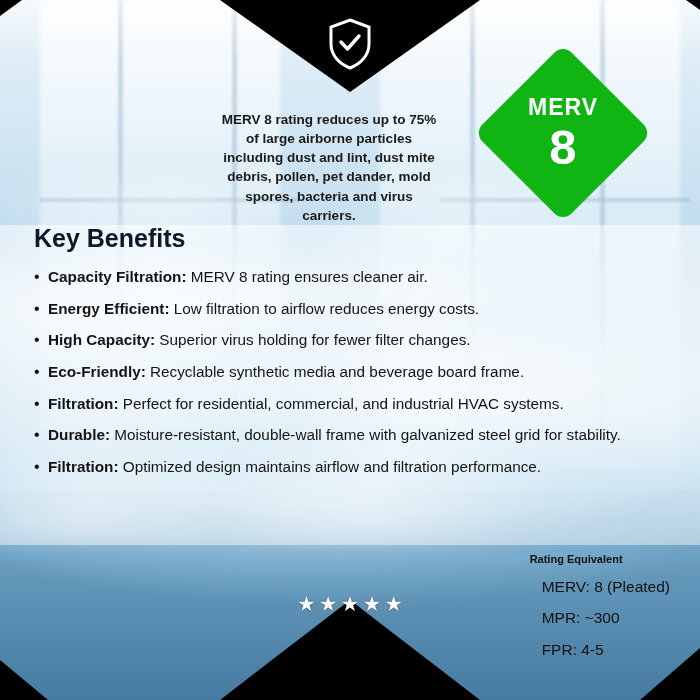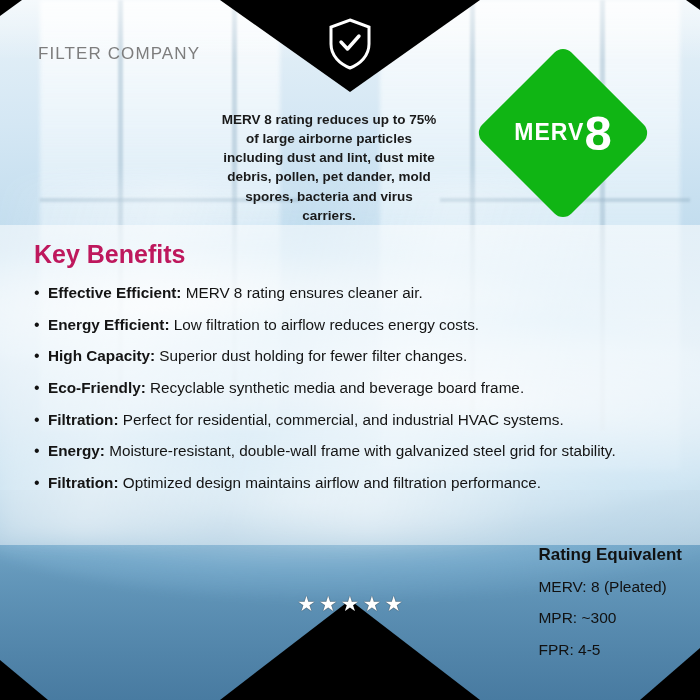--- a/index.html
+++ b/index.html
@@ -203,20 +203,21 @@
     width: 126px; height: 126px;
     margin-left: -63px; margin-top: -63px;
     background: #10b514;
     transform: rotate(45deg);
     border-radius: 12px;
   }
   .diamond-text {
     position: absolute;
     inset: 0;
     display: flex;
+    flex-direction: column;
     align-items: center;
     justify-content: center;
     color: #fff;
     font-family: "Liberation Sans", sans-serif;
   }
   .diamond-label {
     font-size: 23px;
     font-weight: bold;
     letter-spacing: 1px;
     margin-bottom: 2px;
@@ -231,22 +232,22 @@
   .benefits {
     position: absolute;
     left: 34px;
     top: 224px;
     width: 620px;
   }
   .benefits-heading {
     font-family: "Liberation Sans", sans-serif;
     font-size: 25px;
     font-weight: bold;
-    color: #be185d;
-    margin: 16px 0 14px 0;
+    color: #0f172a;
+    margin: 0 0 14px 0;
   }
   .benefit {
     display: flex;
     align-items: flex-start;
     margin-bottom: 11px;
     font-size: 15.3px;
     line-height: 1.35;
     color: #141414;
   }
   .bullet {
@@ -282,23 +283,23 @@
   
   .rating {
     position: absolute;
     right: 18px;
     bottom: 28px;
     text-align: left;
     color: #111;
     font-family: "Liberation Sans", sans-serif;
   }
   .rating-title {
-    font-size: 17px;
-    font-weight: bold;
-    margin: 0 0 3px 12px;
+    font-size: 11px;
+    font-weight: bold;
+    margin: 0 0 3px 0;
   }
   .rating-line {
     font-size: 15.5px;
     line-height: 1.28;
     margin: 12px;
   }
 </style>
 </head>
 <body>
 
@@ -322,21 +323,20 @@
   <div class="whitewash"></div>
 
   <div class="wedge-top"></div>
   <div class="wedge-bottom"></div>
   <div class="corner-tl"></div>
   <div class="corner-tr"></div>
   <div class="corner-bl"></div>
   <div class="corner-br"></div>
 
   <div class="logo">
-    <div class="logo-sub">FILTER COMPANY</div>
   </div>
 
   <div class="shield">
     <svg viewBox="0 0 44 52" width="44" height="52">
       <path d="M22 2 L41 9 V26 C41 38 32 46 22 50 C12 46 3 38 3 26 V9 Z" fill="none" stroke="#ffffff" stroke-width="3"></path>
       <path d="M13 24 L19.5 31 L31 18" fill="none" stroke="#ffffff" stroke-width="3.4" stroke-linecap="round" stroke-linejoin="round"></path>
     </svg>
   </div>
 
   <div class="merv-desc">MERV 8 rating reduces up to 75% of large airborne particles including dust and lint, dust mite debris, pollen, pet dander, mold spores, bacteria and virus carriers.</div>
@@ -347,46 +347,46 @@
       <div class="diamond-label">MERV</div>
       <div class="diamond-value">8</div>
     </div>
   </div>
 
   <div class="benefits">
     <div class="benefits-heading">Key Benefits</div>
 
     <div class="benefit">
       <span class="bullet">•</span>
-      <span class="benefit-text"><strong>Effective Efficient:</strong><span> MERV 8 rating ensures cleaner air.</span></span>
+      <span class="benefit-text"><strong>Capacity Filtration:</strong><span> MERV 8 rating ensures cleaner air.</span></span>
     </div>
 
     <div class="benefit">
       <span class="bullet">•</span>
       <span class="benefit-text"><strong>Energy Efficient:</strong><span> Low filtration to airflow reduces energy costs.</span></span>
     </div>
 
     <div class="benefit">
       <span class="bullet">•</span>
-      <span class="benefit-text"><strong>High Capacity:</strong><span> Superior dust holding for fewer filter changes.</span></span>
+      <span class="benefit-text"><strong>High Capacity:</strong><span> Superior virus holding for fewer filter changes.</span></span>
     </div>
 
     <div class="benefit">
       <span class="bullet">•</span>
       <span class="benefit-text"><strong>Eco-Friendly:</strong><span> Recyclable synthetic media and beverage board frame.</span></span>
     </div>
 
     <div class="benefit">
       <span class="bullet">•</span>
       <span class="benefit-text"><strong>Filtration:</strong><span> Perfect for residential, commercial, and industrial HVAC systems.</span></span>
     </div>
 
     <div class="benefit">
       <span class="bullet">•</span>
-      <span class="benefit-text"><strong>Energy:</strong><span> Moisture-resistant, double-wall frame with galvanized steel grid for stability.</span></span>
+      <span class="benefit-text"><strong>Durable:</strong><span> Moisture-resistant, double-wall frame with galvanized steel grid for stability.</span></span>
     </div>
 
     <div class="benefit">
       <span class="bullet">•</span>
       <span class="benefit-text"><strong>Filtration:</strong><span> Optimized design maintains airflow and filtration performance.</span></span>
     </div>
   </div>
 
   <div class="stars">
     <span>★</span>

